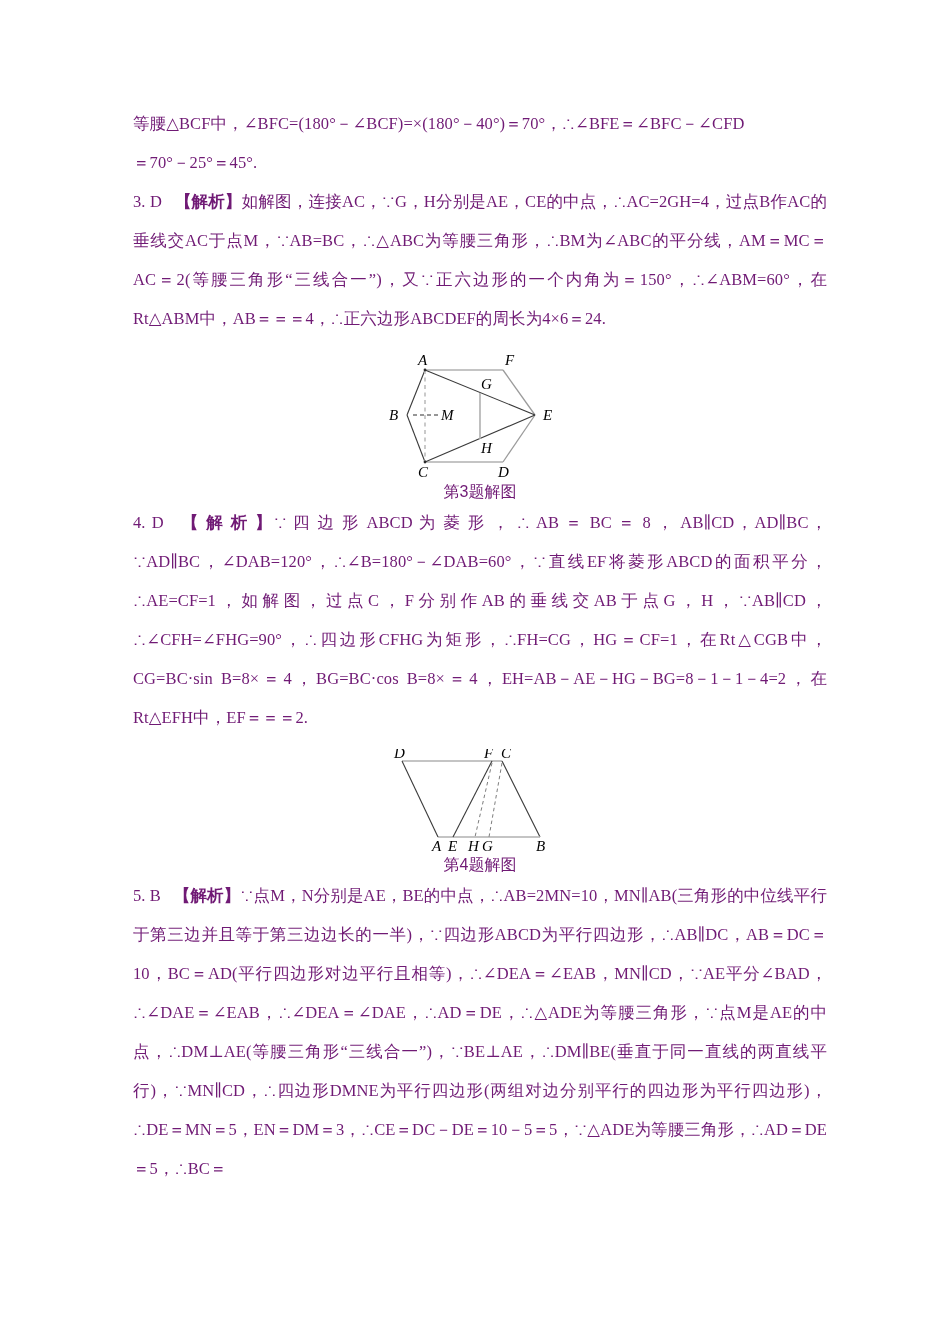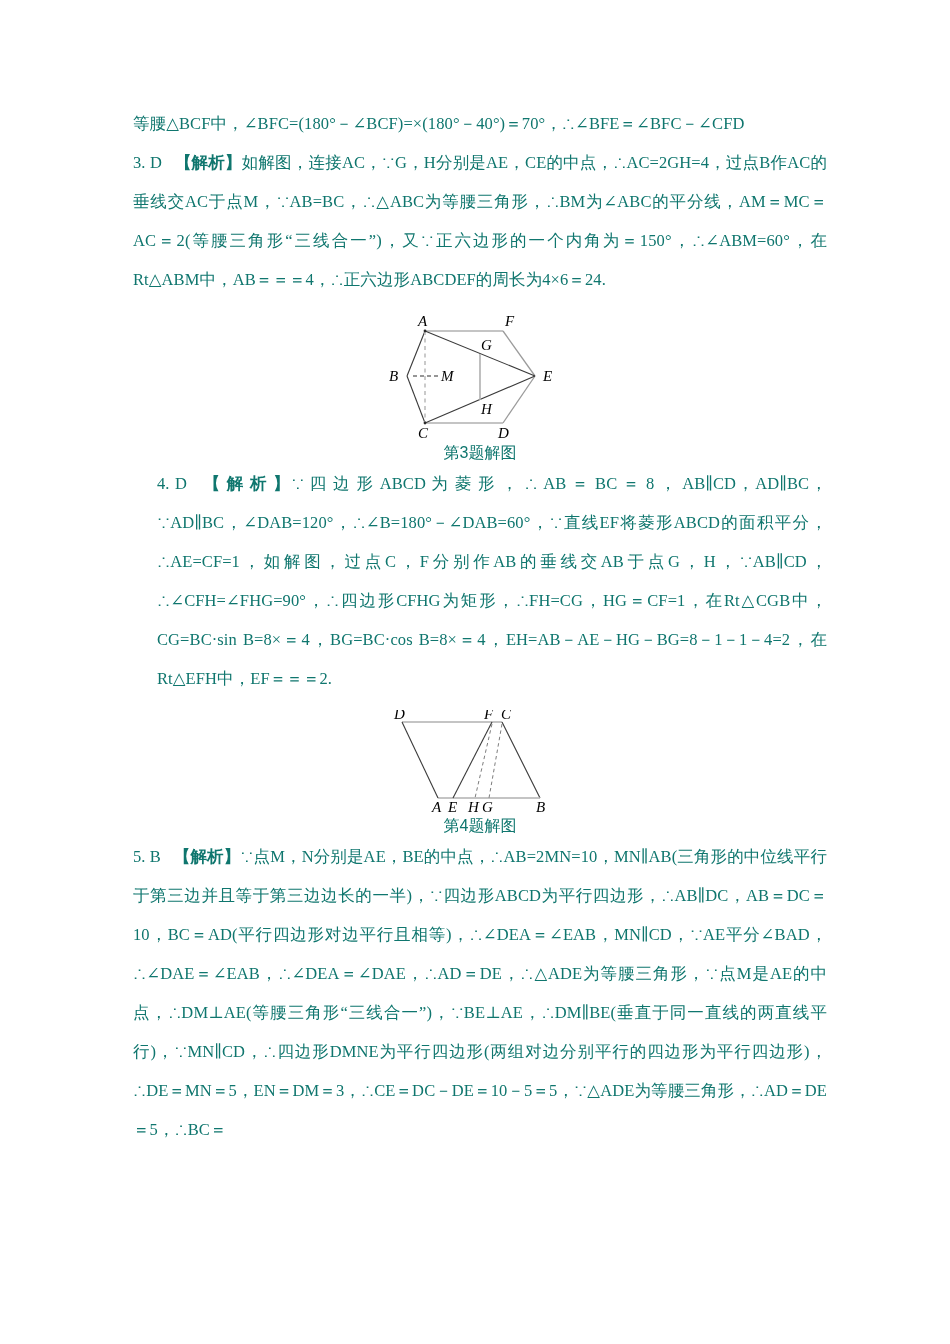--- a/index.html
+++ b/index.html
@@ -6,21 +6,21 @@
     margin: 0;
     padding: 0;
     background: #ffffff;
   }
   .page {
     position: relative;
     width: 950px;
     height: 1344px;
     background: #ffffff;
     font-family: "Liberation Serif", "DejaVu Serif", serif;
-    color: #0f766e;
+    color: #701a75;
     overflow: hidden;
   }
   .content {
     position: absolute;
     left: 133px;
     top: 104px;
     width: 694px;
   }
 
   
@@ -28,21 +28,20 @@
     font-size: 16.5px;
     line-height: 39px;
     text-align: justify;
     text-justify: inter-ideograph;
     letter-spacing: 0.1px;
     margin: 0;
   }
   
   .para.wide-first {
     text-align: justify;
-    margin-left: 24px;
   }
   .upr { font-style: normal; }
 
   .blk {       
     font-style: normal;
     font-family: Liberation Serif, serif;
     font-weight: 600;
   }
 
   
@@ -103,20 +102,23 @@
   }
 </style>
 </head>
 <body>
 
 <div class="page">
   <div class="content">
 
     <p class="para">
       <span>等腰△BCF中，∠BFC=(180°－∠BCF)=×(180°－40°)＝70°，∴∠BFE＝∠BFC－∠CFD</span>
+    </p>
+    <p class="para">
+      <span>＝70°－25°＝45°.</span>
     </p>
 
     <p class="para">
       <span class="upr">3.</span><span class="upr">&nbsp;</span><span class="upr">D</span><span>&nbsp;&nbsp;&nbsp;</span><span class="blk">【解析】</span><span>如解图，连接AC，∵G，H分别是AE，CE的中点，∴AC=2GH=4，过点B作AC的垂线交AC于点M，∵AB=BC，∴△ABC为等腰三角形，∴BM为∠ABC的平分线，AM＝MC＝AC＝2(等腰三角形“三线合一”)，又∵正六边形的一个内角为＝150°，∴∠ABM=60°，在Rt△ABM中，AB＝＝＝4，∴正六边形ABCDEF的周长为4×6＝24.</span>
     </p>
 
     <div class="figure-wrap fig3">
       <svg width="190" height="128" viewBox="0 0 190 128">
 
         <line class="grey-seg" x1="40" y1="18" x2="118" y2="18"></line>

